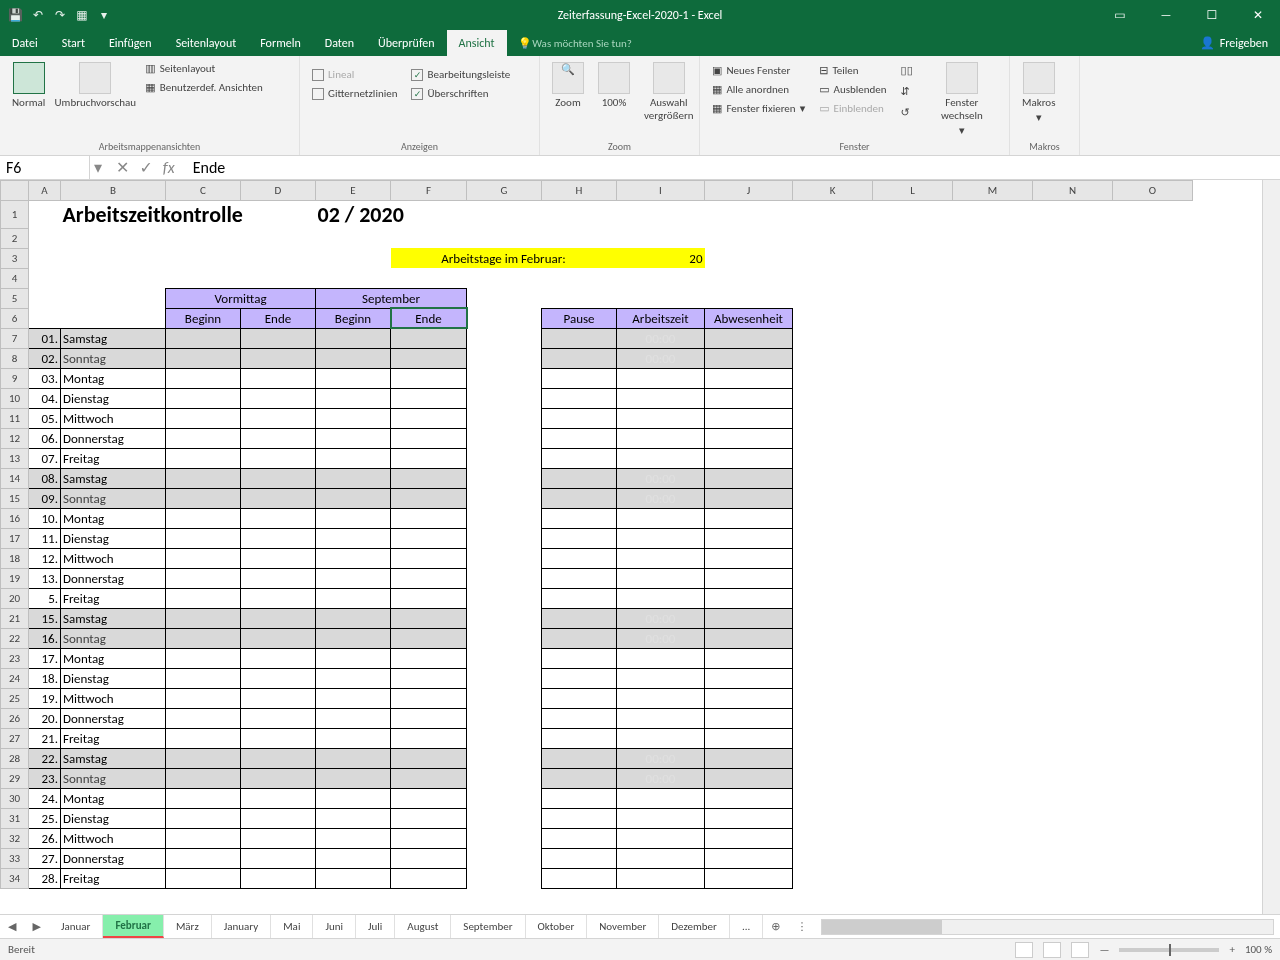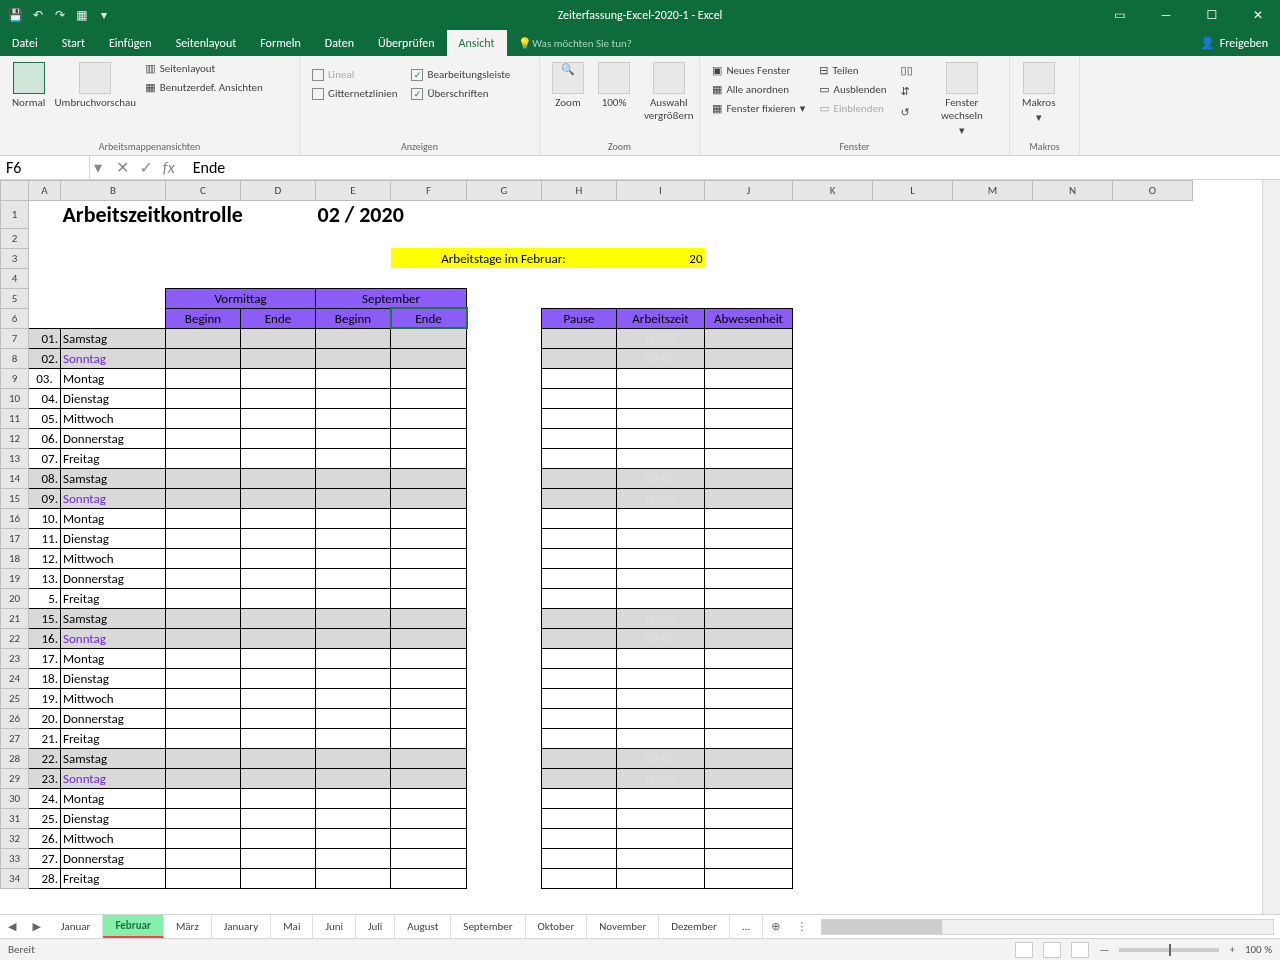--- a/index.html
+++ b/index.html
@@ -30,24 +30,24 @@
 .fxbtns{display:flex;gap:10px;padding:0 10px;color:#888}
 .fxinput{flex:1;padding:0 8px}
 .grid{flex:1;display:flex;overflow:hidden;position:relative}
 .gridmain{flex:1;overflow:hidden}
 table{border-collapse:collapse;table-layout:fixed}
 .colhdr td,.colhdr th{background:#e6e6e6;border:1px solid #bfbfbf;height:20px;text-align:center;font-size:11px;color:#444;font-weight:normal}
 .corner{width:28px;background:#e6e6e6;border:1px solid #bfbfbf}
 td{border:0;height:20px;font-size:13px;padding:0 2px;overflow:hidden;white-space:nowrap}
 .rowhdr{background:#e6e6e6;border:1px solid #bfbfbf;text-align:center;font-size:11px;color:#444;width:28px}
 .databorder td.d{border:1px solid #000}
-.hdrcell{background:#8b5cf6;text-align:center;font-weight:normal;border:1px solid #000}
+.hdrcell{background:#c4b5fd;text-align:center;font-weight:normal;border:1px solid #000}
 .yel{background:#ffff00;text-align:center}
 .gray{background:#d9d9d9}
-.red{color:#6d28d9}
+.red{color:#404040}
 .faint{color:#e0e0e0;text-align:center}
 .title1{font-weight:bold;font-size:22px}
 .vscroll{width:18px;background:#f0f0f0;border-left:1px solid #d4d4d4}
 .tabs{height:24px;border-top:1px solid #d4d4d4;display:flex;align-items:center;font-size:11px;background:#fff}
 .tabs .nav{padding:0 8px;color:#666}
 .tab{padding:0 12px;height:100%;display:flex;align-items:center;border-right:1px solid #e0e0e0;color:#444}
 .tab.act{border-bottom:2px solid #ef4444;color:#217346;font-weight:bold;background:#86efac}
 .hscroll{flex:1;height:16px;background:#f0f0f0;margin:0 6px;position:relative;border:1px solid #d4d4d4}
 .hthumb{position:absolute;left:0;width:120px;top:0;bottom:0;background:#cdcdcd}
 .status{height:22px;background:#f3f3f3;border-top:1px solid #d4d4d4;display:flex;align-items:center;font-size:11px;color:#555;padding:0 8px}
@@ -307,21 +307,21 @@
             <td class="d gray"></td>
             <td class="d gray"></td>
             <td></td>
             <td class="d gray"></td>
             <td class="d gray faint">00:00</td>
             <td class="d gray"></td>
             <td colspan="5"></td>
           </tr>
           <tr class="databorder">
             <td class="rowhdr">9</td>
-            <td class="d" style="text-align:center">03.</td>
+            <td class="d" style="text-align:right">03.</td>
             <td class="d">Montag</td>
             <td class="d"></td>
             <td class="d"></td>
             <td class="d"></td>
             <td class="d"></td>
             <td></td>
             <td class="d"></td>
             <td class="d"></td>
             <td class="d"></td>
             <td colspan="5"></td>

